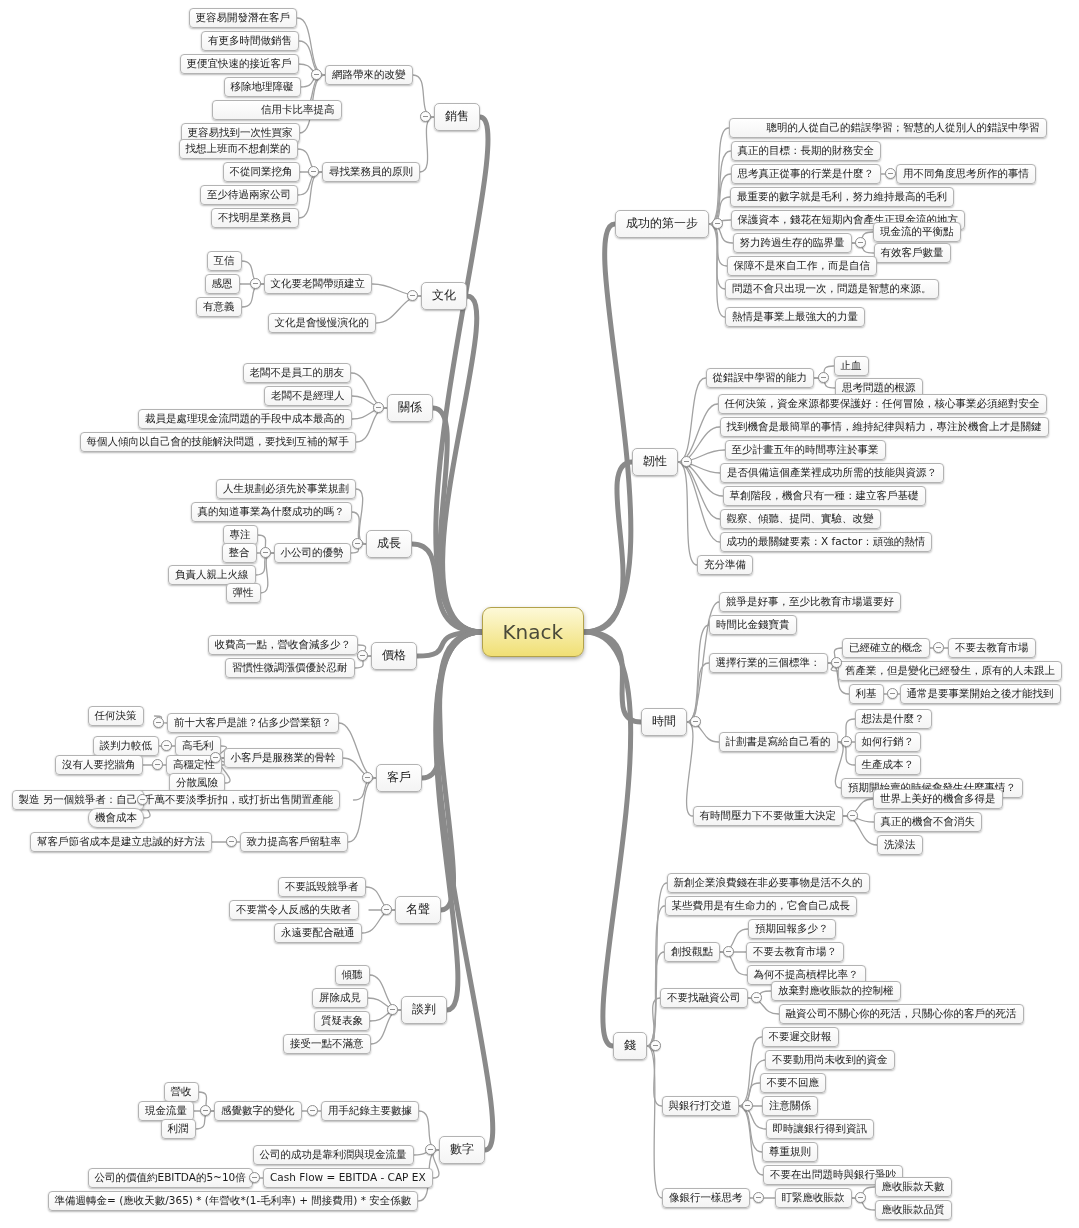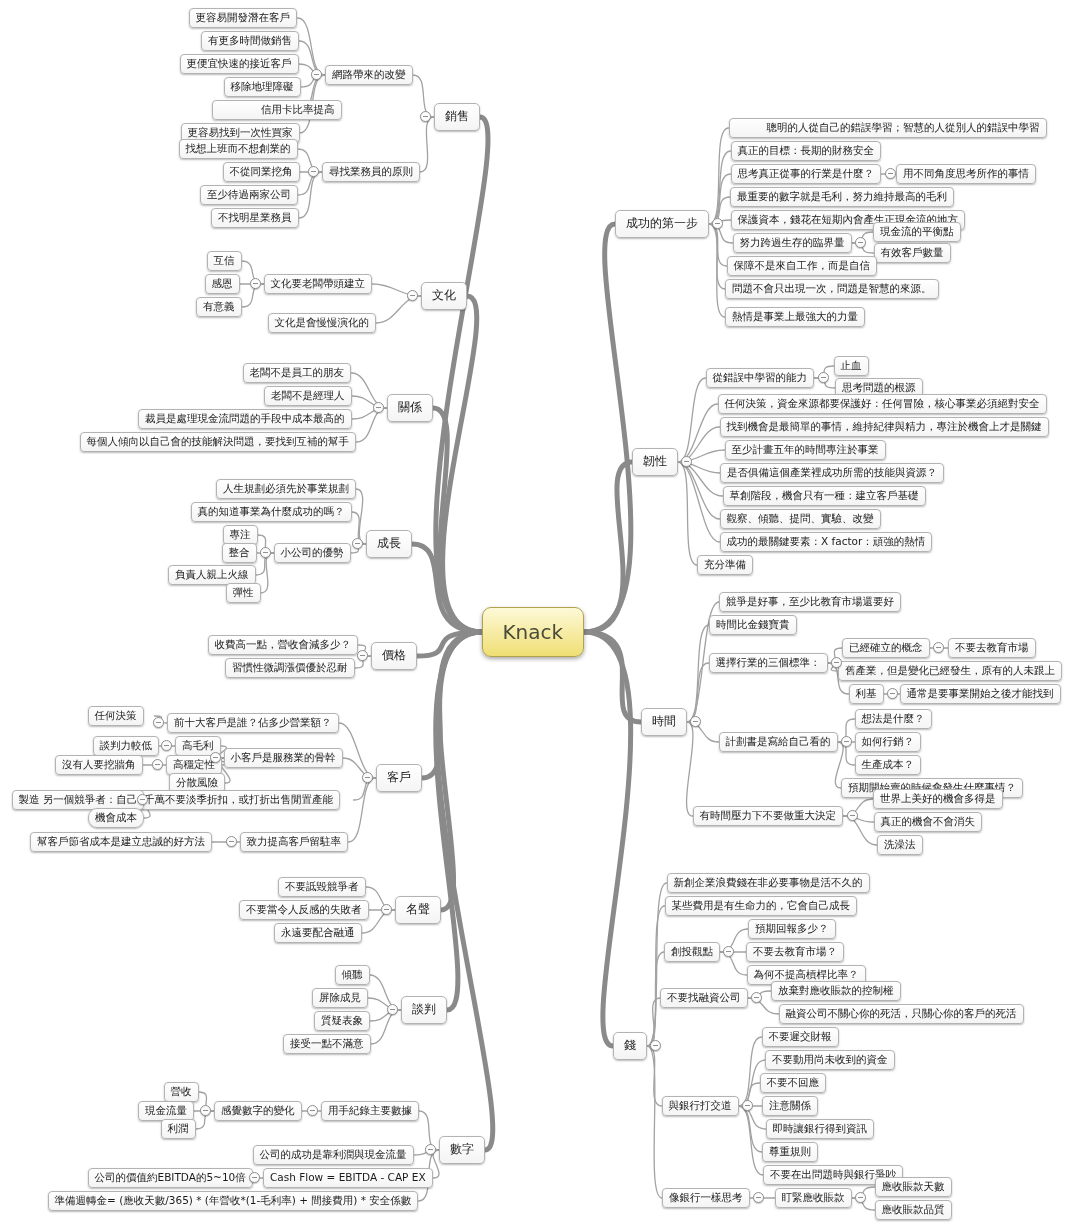--- a/index.html
+++ b/index.html
@@ -286,21 +286,21 @@
     <div class="node d2" style="left: 137px; top: 790px;">千萬不要淡季折扣，或打折出售閒置產能</div>
     <div class="node d2" style="left: 11.5px; top: 790px;">製造 另一個競爭者：自己</div>
     <div class="node d2" style="left: 88px; top: 808px; border-radius: 9px;">機會成本</div>
     <div class="collapse" style="left: 136.5px; top: 794px;"></div>
     <div class="node d2" style="left: 239.5px; top: 832px;">致力提高客戶留駐率</div>
     <div class="node d2" style="left: 30px; top: 832px;">幫客戶節省成本是建立忠誠的好方法</div>
     <div class="collapse" style="left: 225.5px; top: 836px;"></div>
     <div class="collapse" style="left: 362px; top: 772px;"></div>
     <div class="node d1" style="left: 395px; top: 896px;">名聲</div>
     <div class="node d2" style="left: 278px; top: 877px;">不要詆毀競爭者</div>
-    <div class="node d2" style="left: 239px; top: 900px;">不要當令人反感的失敗者</div>
+    <div class="node d2" style="left: 229px; top: 900px;">不要當令人反感的失敗者</div>
     <div class="node d2" style="left: 274px; top: 923px;">永遠要配合融通</div>
     <div class="collapse" style="left: 381px; top: 904px;"></div>
     <div class="node d1" style="left: 401px; top: 996px;">談判</div>
     <div class="node d2" style="left: 334.5px; top: 965px;">傾聽</div>
     <div class="node d2" style="left: 312px; top: 988px;">屏除成見</div>
     <div class="node d2" style="left: 314px; top: 1011px;">質疑表象</div>
     <div class="node d2" style="left: 283px; top: 1034px;">接受一點不滿意</div>
     <div class="collapse" style="left: 387px; top: 1004px;"></div>
     <div class="node d1" style="left: 613px; top: 1032px;">錢</div>
     <div class="node d2" style="left: 666.5px; top: 873px;">新創企業浪費錢在非必要事物是活不久的</div>

